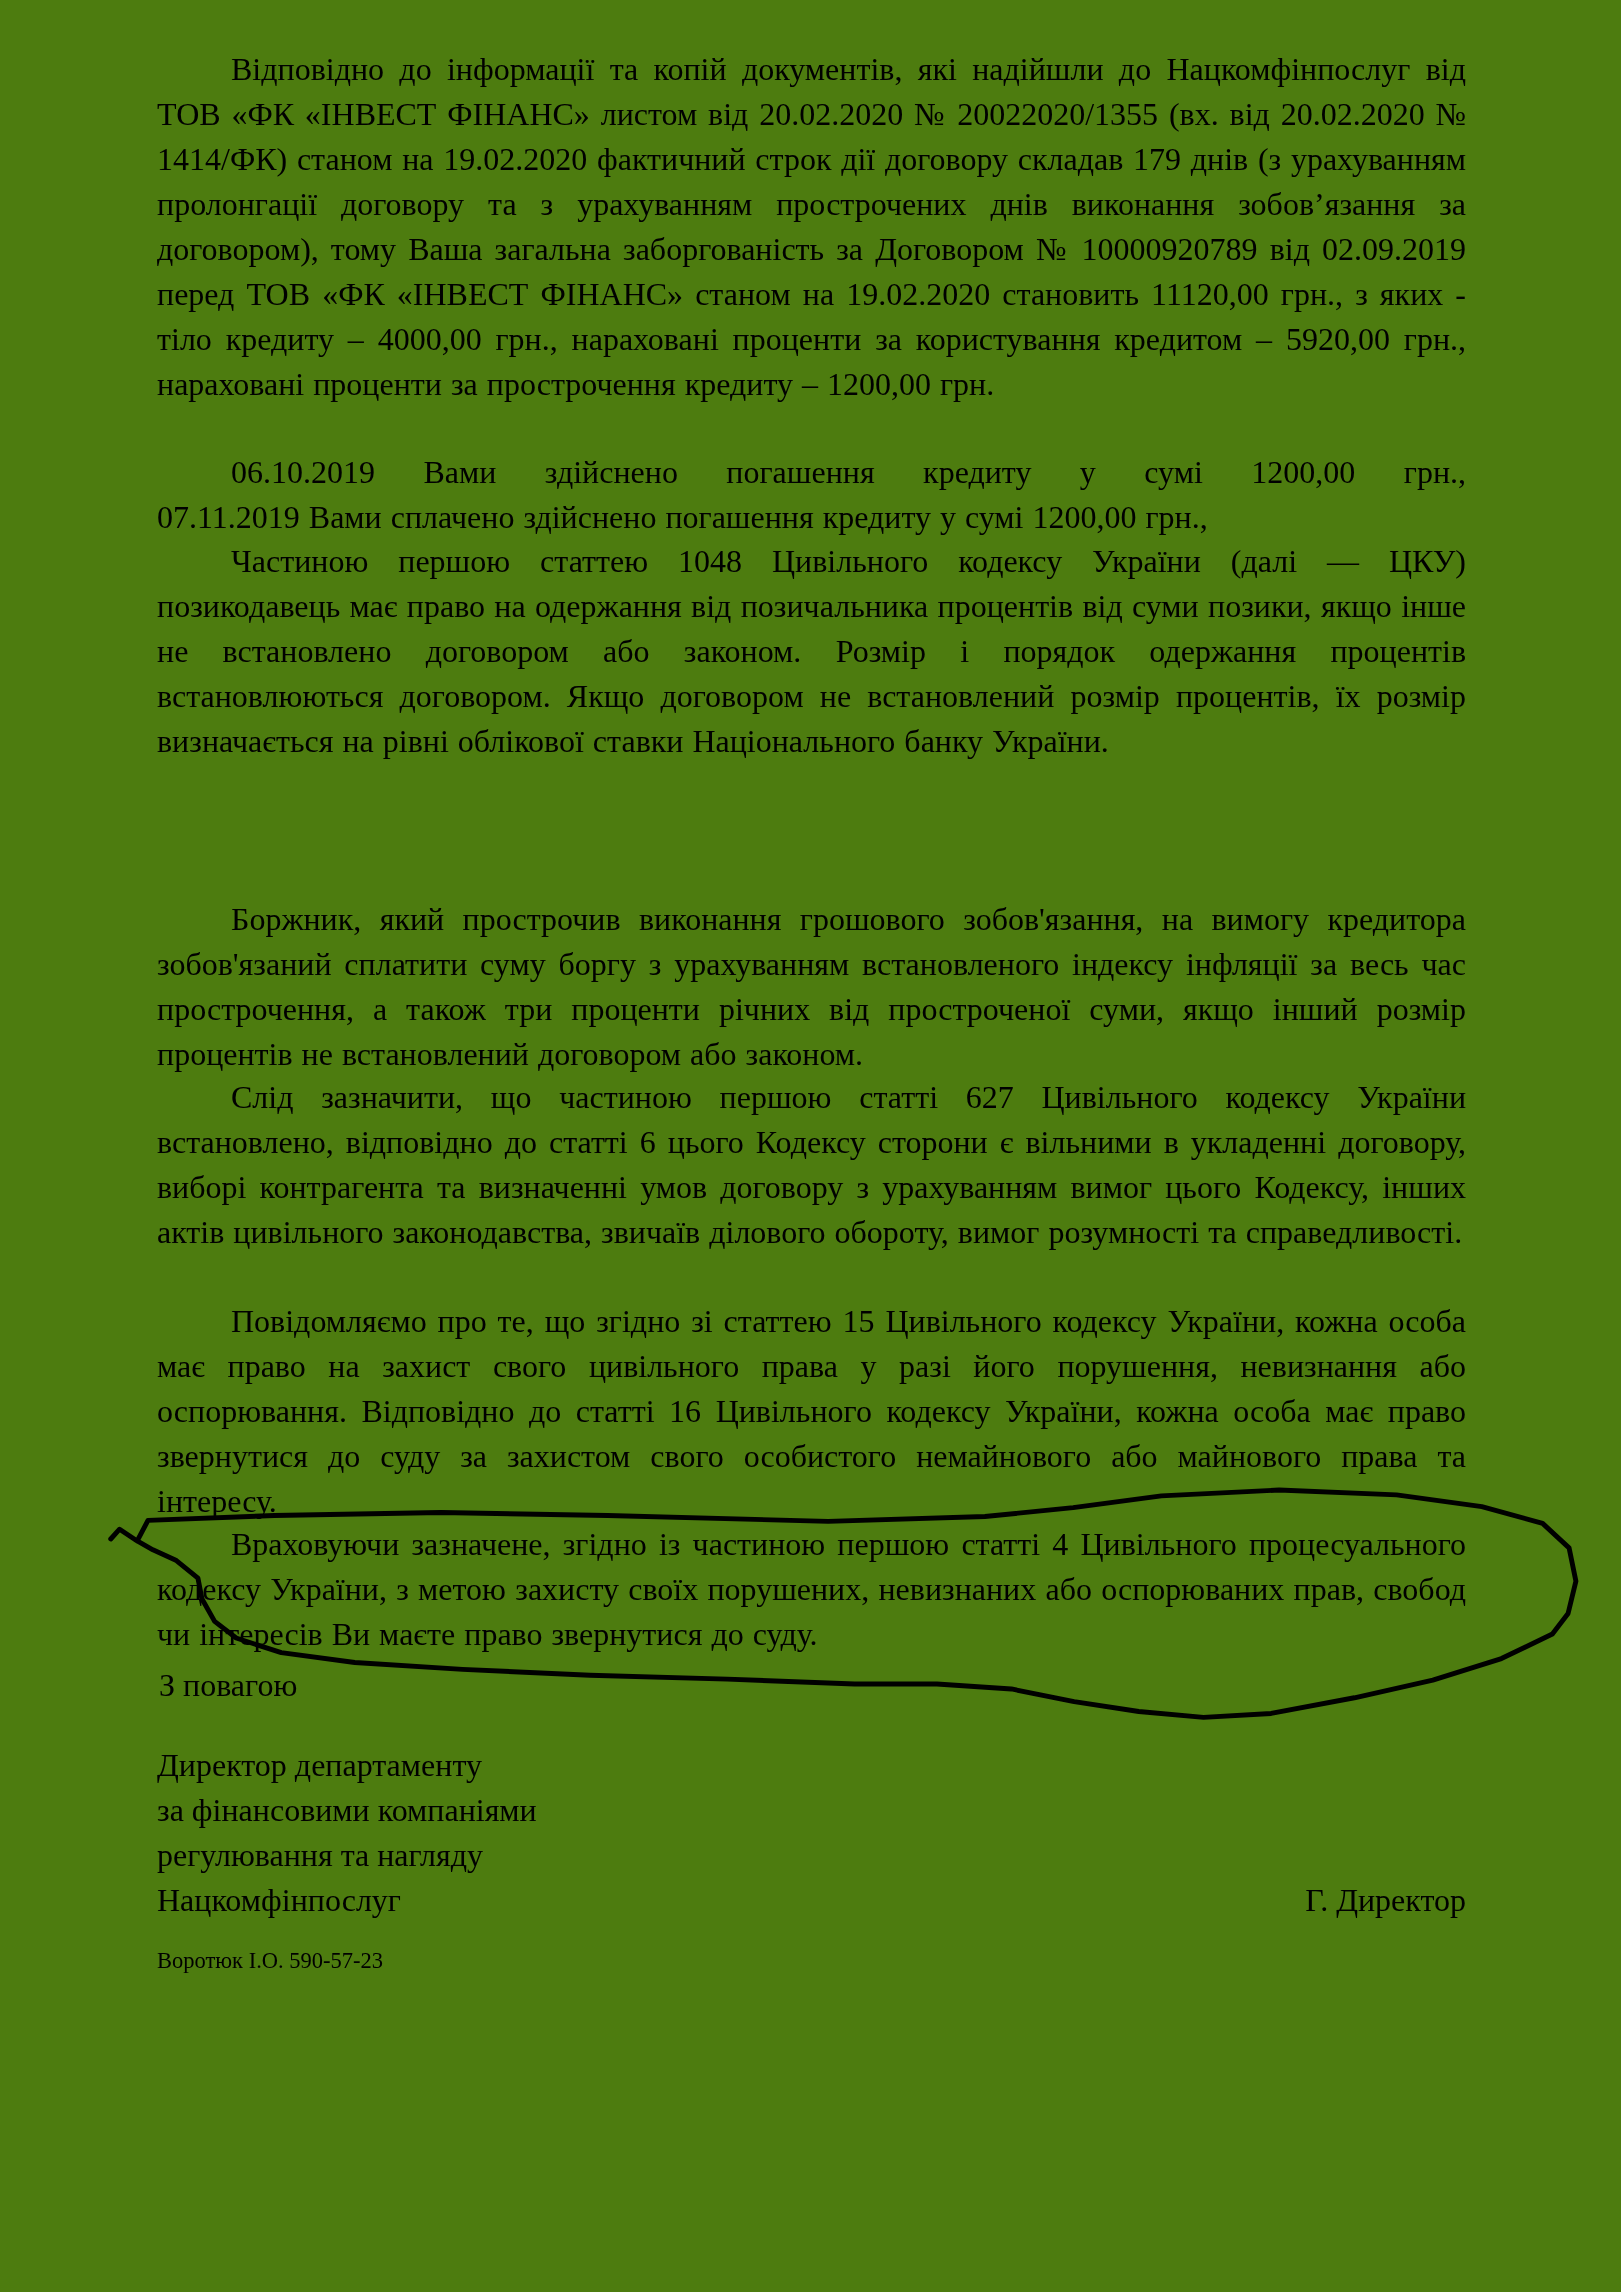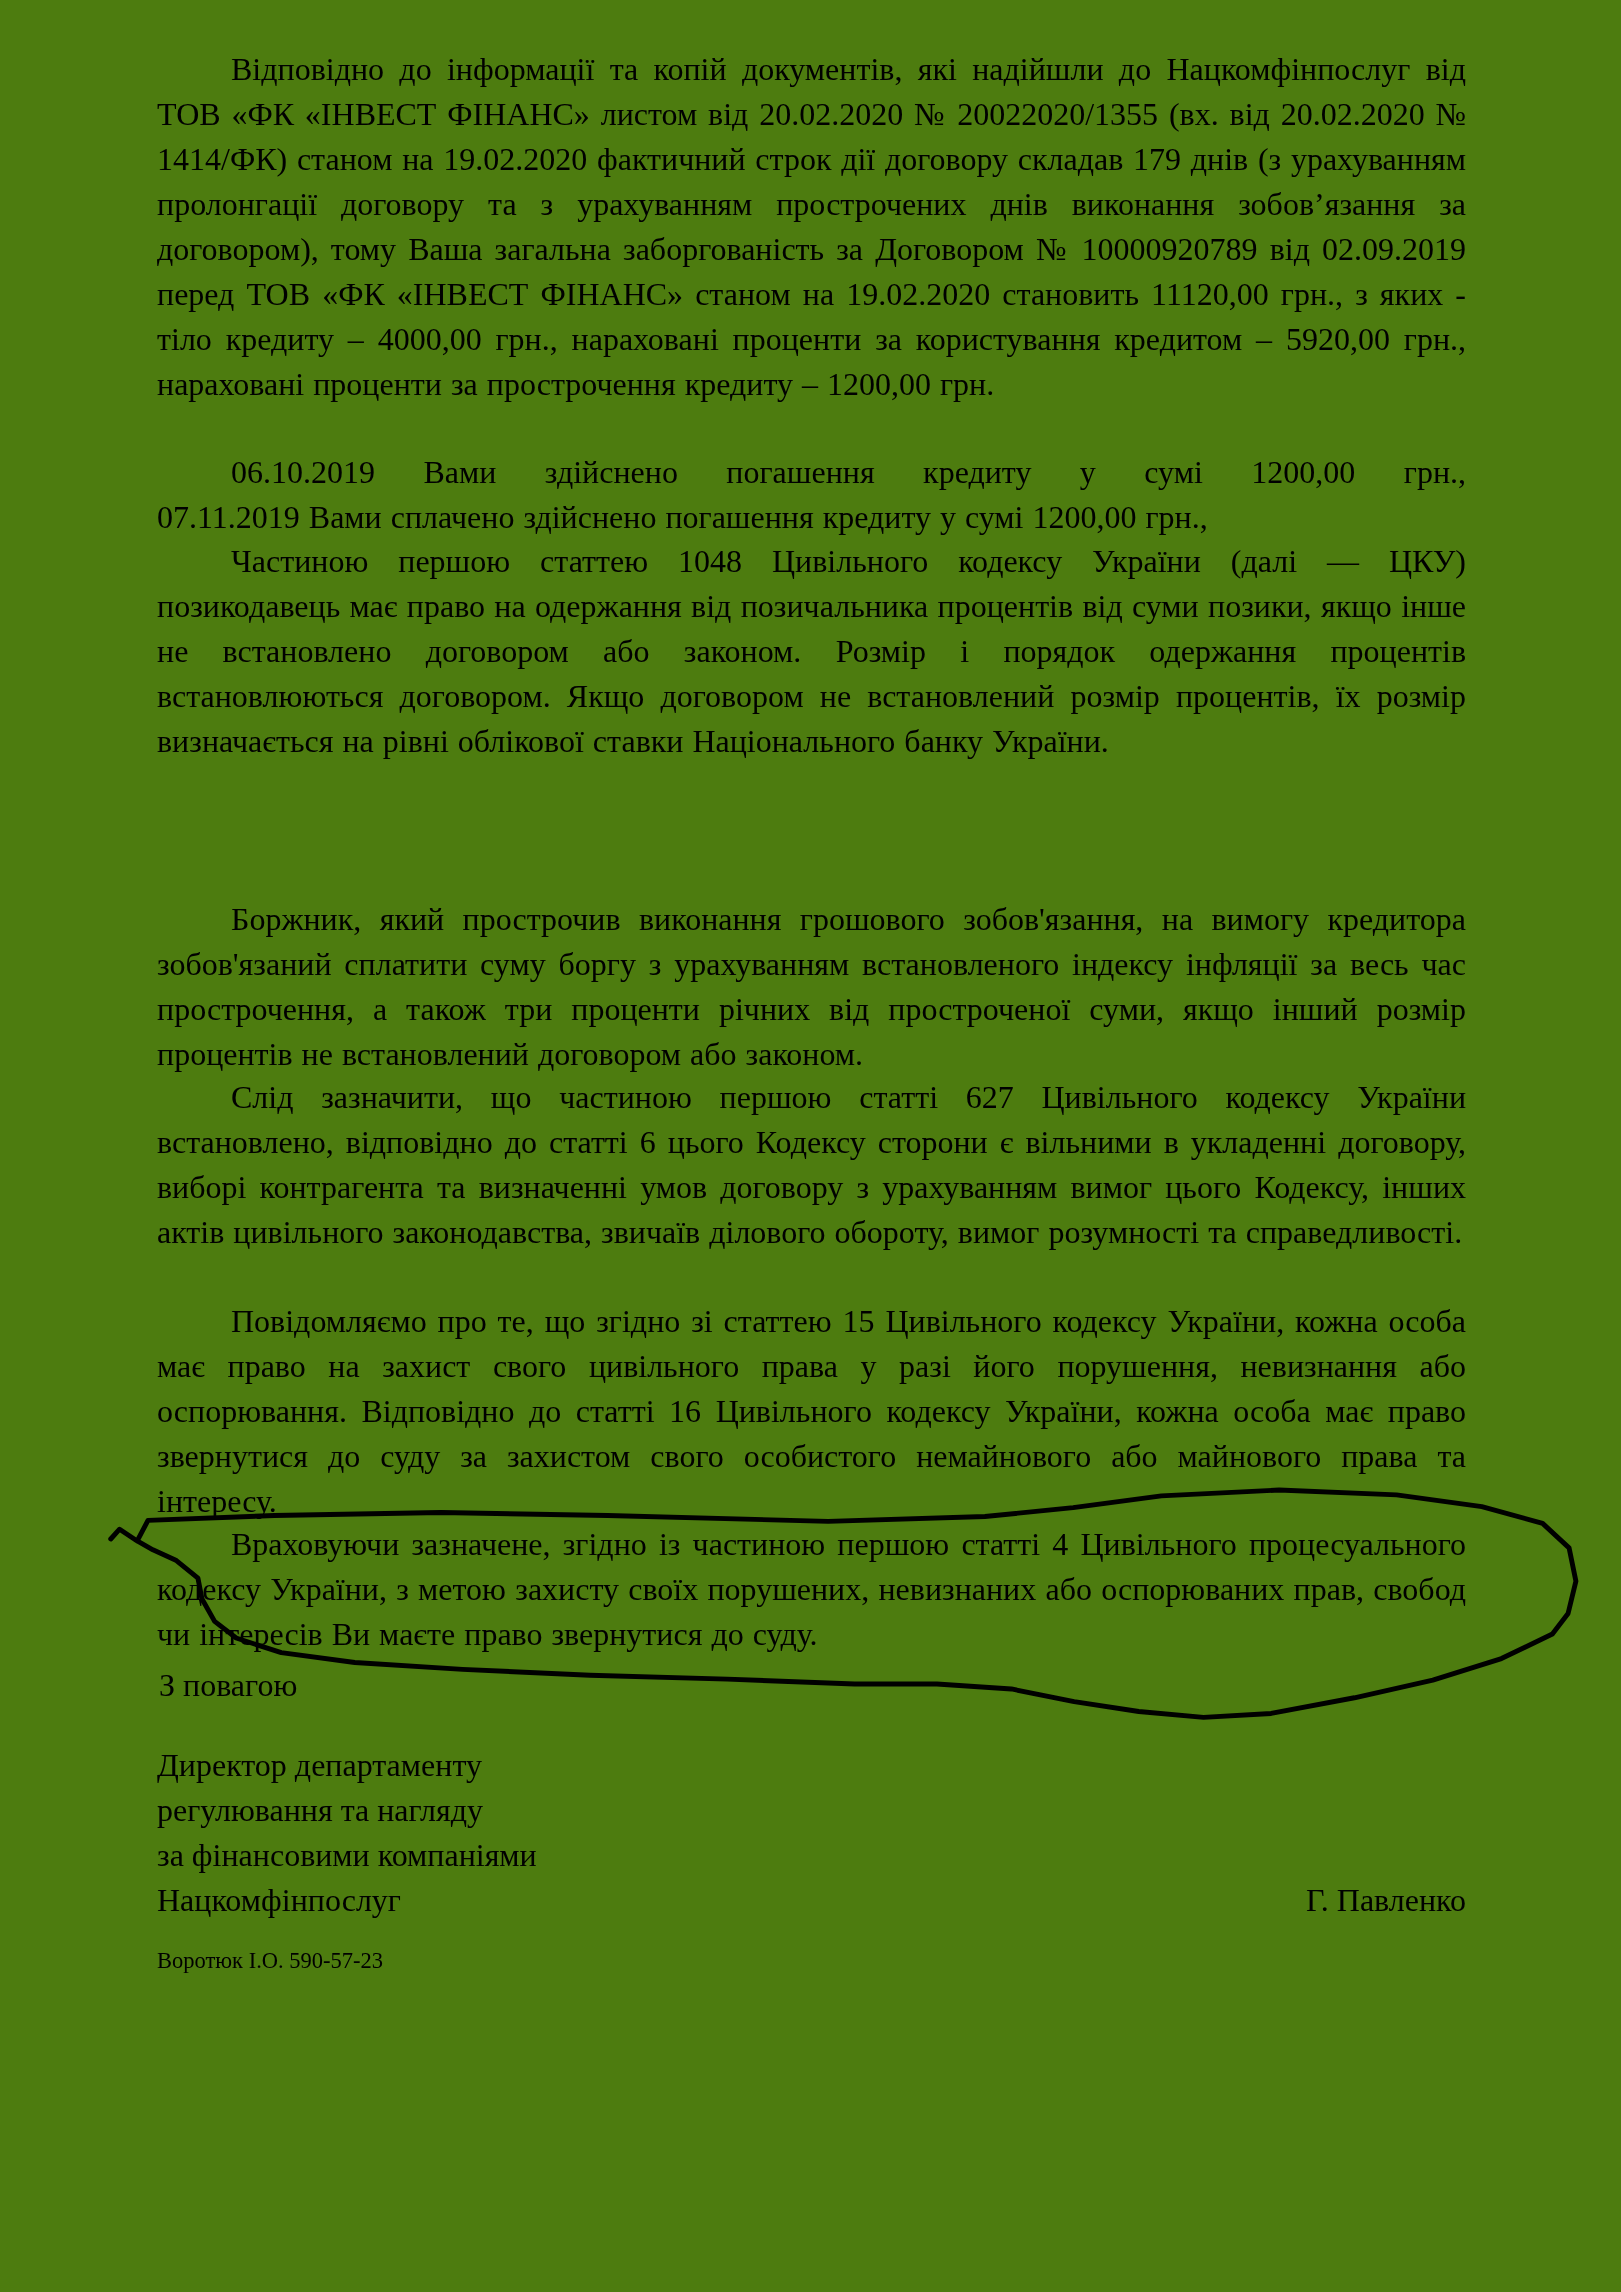--- a/index.html
+++ b/index.html
@@ -86,25 +86,25 @@
   <p class="para p3">Частиною першою статтею 1048 Цивільного кодексу України (далі — ЦКУ) позикодавець має право на одержання від позичальника процентів від суми позики, якщо інше не встановлено договором або законом. Розмір і порядок одержання процентів встановлюються договором. Якщо договором не встановлений розмір процентів, їх розмір визначається на рівні облікової ставки Національного банку України.</p>
   <p class="para p5">Боржник, який прострочив виконання грошового зобов'язання, на вимогу кредитора зобов'язаний сплатити суму боргу з урахуванням встановленого індексу інфляції за весь час прострочення, а також три проценти річних від простроченої суми, якщо інший розмір процентів не встановлений договором або законом.</p>
   <p class="para p6">Слід зазначити, що частиною першою статті 627 Цивільного кодексу України встановлено, відповідно до статті 6 цього Кодексу сторони є вільними в укладенні договору, виборі контрагента та визначенні умов договору з урахуванням вимог цього Кодексу, інших актів цивільного законодавства, звичаїв ділового обороту, вимог розумності та справедливості.</p>
   <p class="para p7">Повідомляємо про те, що згідно зі статтею 15 Цивільного кодексу України, кожна особа має право на захист свого цивільного права у разі його порушення, невизнання або оспорювання. Відповідно до статті 16 Цивільного кодексу України, кожна особа має право звернутися до суду за захистом свого особистого немайнового або майнового права та інтересу.</p>
   <p class="para p8">Враховуючи зазначене, згідно із частиною першою статті 4 Цивільного процесуального кодексу України, з метою захисту своїх порушених, невизнаних або оспорюваних прав, свобод чи інтересів Ви маєте право звернутися до суду.</p>
 
   <div class="closing">З повагою</div>
 
   <div class="signature">
     <div>Директор департаменту</div>
+    <div>за фінансовими компаніями</div>
     <div>регулювання та нагляду</div>
-    <div>за фінансовими компаніями</div>
     <div class="sig-last-line">
       <span>Нацкомфінпослуг</span>
-      <span>Г. Павленко</span>
+      <span>Г. Директор</span>
     </div>
   </div>
 
   <div class="reference">Воротюк І.О. 590-57-23</div>
 
   <svg class="annotation-svg" viewBox="0 0 1654 2339" xmlns="http://www.w3.org/2000/svg">
     <path d="M 140 1572
              L 151 1551 L 280 1546 L 450 1543 L 620 1546 L 845 1552
              L 1005 1547 L 1095 1538 L 1185 1526 L 1305 1520 L 1425 1525
              L 1512 1537 L 1574 1554 L 1601 1579

